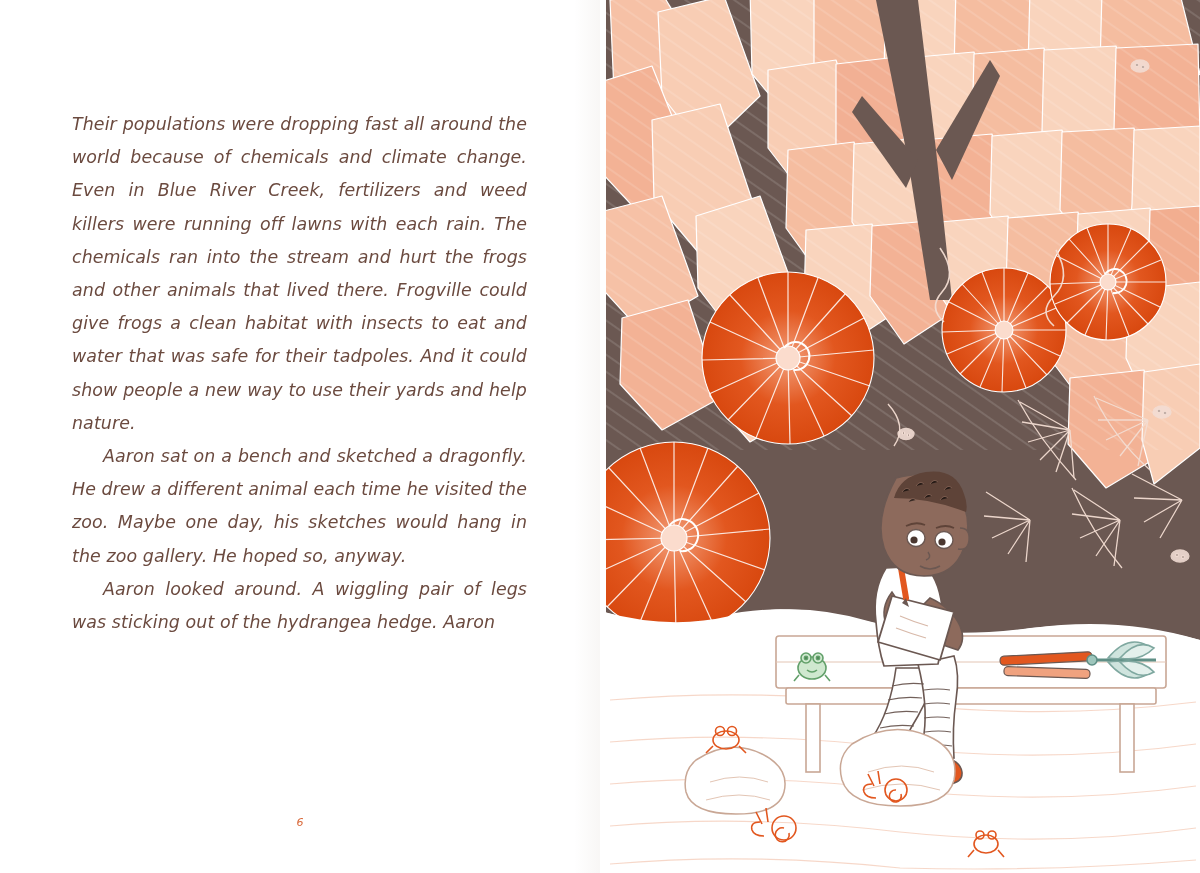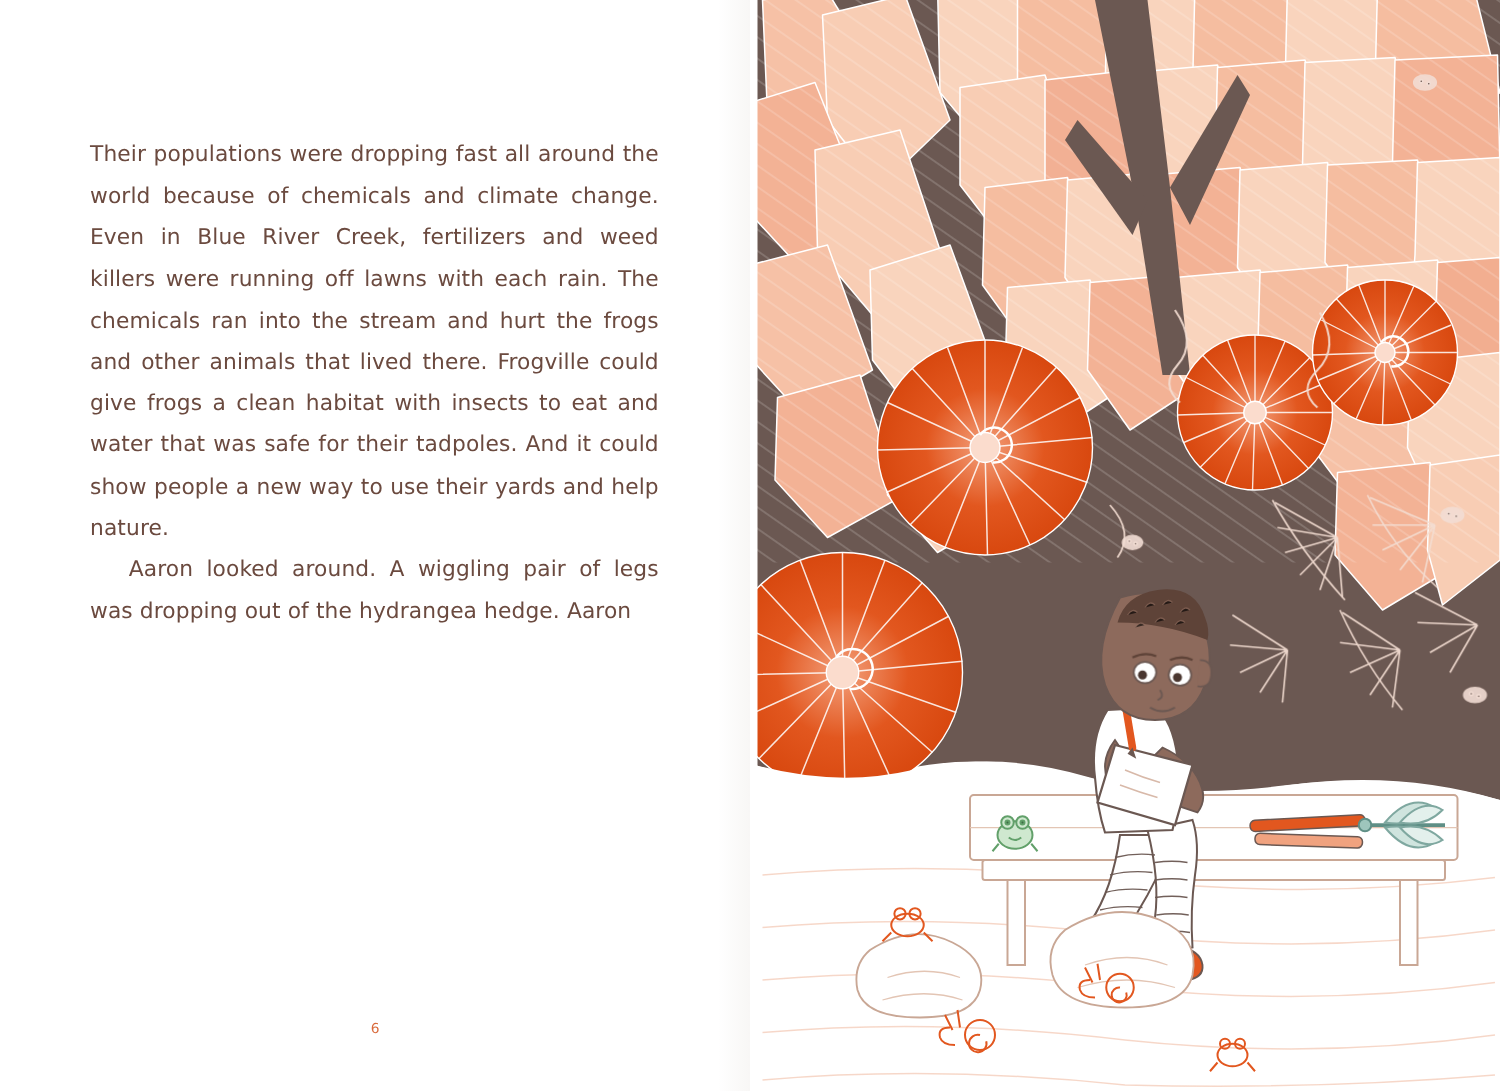--- a/index.html
+++ b/index.html
@@ -20,20 +20,21 @@
     overflow: hidden;
   }
 
   
   .page-left {
     position: relative;
     width: 600px;
     height: 873px;
     background: #ffffff;
     flex: 0 0 600px;
+    font-style: italic;
   }
   .text-column {
     position: absolute;
     left: 72px;
     top: 108px;
     width: 455px;
   }
   .para {
     margin: 0;
     font-family: "DejaVu Sans", sans-serif;
@@ -83,21 +84,22 @@
   .illo svg { display: block; }
 </style>
 </head>
 <body>
 
 <div class="spread">
 
   <div class="page-left">
     <div class="text-column">
       <p class="para noindent">Their populations were dropping fast all around the world because of chemicals and climate change. Even in Blue River Creek, fertilizers and weed killers were running off lawns with each rain. The chemicals ran into the stream and hurt the frogs and other animals that lived there. Frogville could give frogs a clean habitat with insects to eat and water that was safe for their tadpoles. And it could show people a new way to use their yards and help nature.</p>
-      <p class="para indent">Aaron looked around. A wiggling pair of legs was dropping out of the hydrangea hedge. Aaron</p>
+      <p class="para indent">Aaron sat on a bench and sketched a dragonfly. He drew a different animal each time he visited the zoo. Maybe one day, his sketches would hang in the zoo gallery. He hoped so, anyway.</p>
+      <p class="para indent">Aaron looked around. A wiggling pair of legs was sticking out of the hydrangea hedge. Aaron</p>
     </div>
     <div class="folio">6</div>
     <div class="gutter-shade"></div>
   </div>
 
   <div class="page-right">
     <div class="illo">
       <svg width="600" height="873" viewBox="0 0 600 873" xmlns="http://www.w3.org/2000/svg" aria-hidden="true">
         <defs>
           <clipPath id="pageclip">

